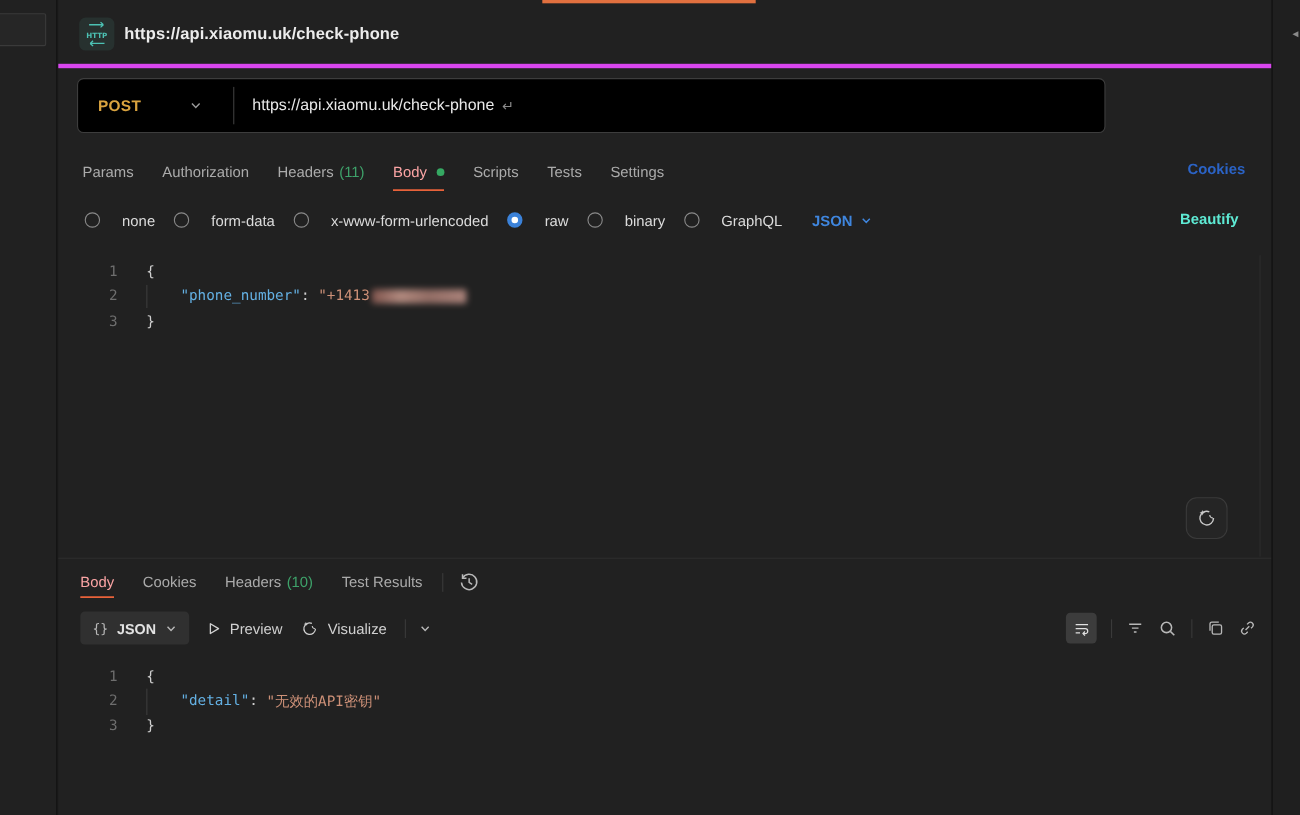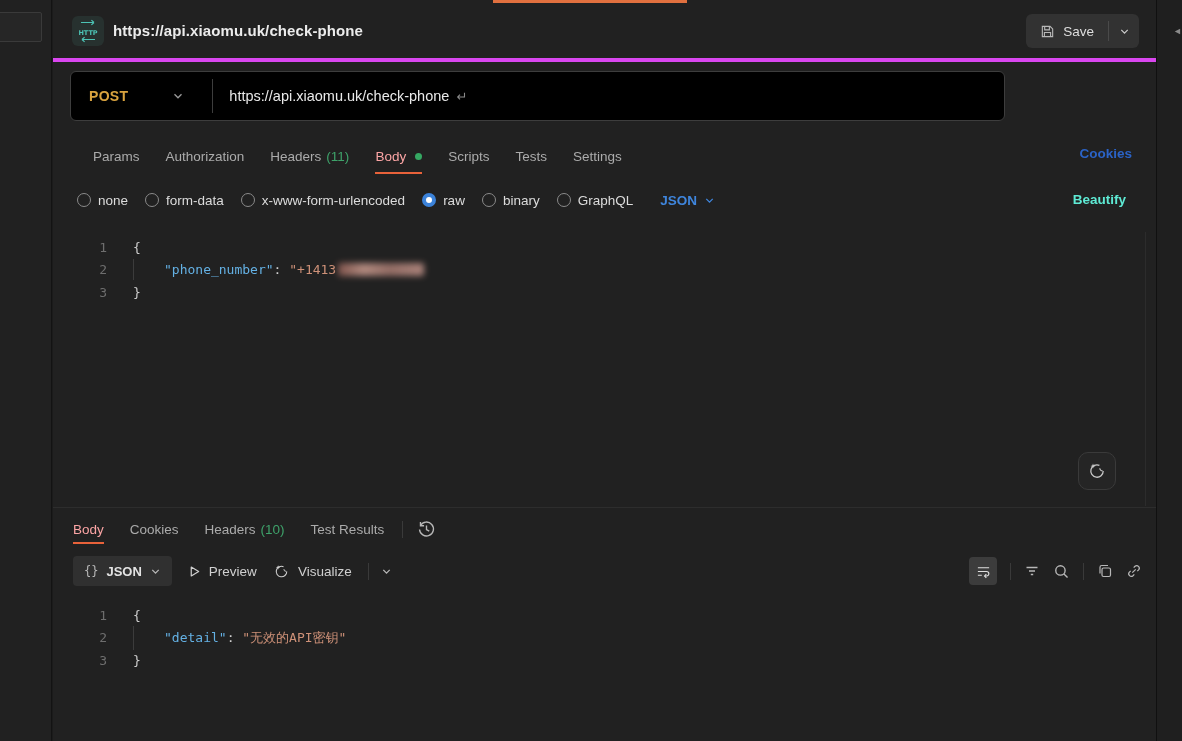--- a/index.html
+++ b/index.html
@@ -38,30 +38,30 @@
   .method-chev { margin-left:44px; color:#9a9a9a; display:flex; }
   .url-div { width:1px; height:34px; background:#3d3d3d; margin-left:28px; }
   .url-text { margin-left:16px; font-size:14.5px; color:#e9e9e9; }
   .enter-hint { color:#8a8a8a; font-size:13px; margin-left:7px; }
   .send-btn { position:absolute; left:962px; top:71px; width:125px; height:50px; background:#0d6bd0; border-radius:6px; display:flex; overflow:hidden; }
   .send-main { width:87px; display:flex; align-items:center; justify-content:center; color:#fff; font-size:15px; font-weight:700; }
   .send-sep { width:1px; height:34px; background:rgba(255,255,255,.3); align-self:center; }
   .send-chev { flex:1; display:flex; align-items:center; justify-content:center; color:#fff; }
 
   
-  .tabs-row { position:absolute; left:0; top:138px; width:100%; height:36px; display:flex; align-items:stretch; padding-left:40px; gap:26px; }
+  .tabs-row { position:absolute; left:0; top:138px; width:100%; height:36px; display:flex; align-items:stretch; padding-left:22px; gap:26px; }
   .tab { display:flex; align-items:center; font-size:13.5px; color:#ababab; gap:5px; }
   .tab .count { color:#3ea26a; }
   .tab.active { color:#fca5a5; font-weight:400; box-shadow:inset 0 -2px 0 #e8623a; }
   .green-dot { width:7px; height:7px; border-radius:50%; background:#35a862; margin-left:4px; }
   .cookies-link { position:absolute; right:24px; top:146px; color:#2b63c6; font-size:13.5px; font-weight:700; }
 
   
   .radio-row { position:absolute; left:0; top:186px; width:100%; height:28px; display:flex; align-items:center; padding-left:24px; gap:17px; }
-  .radio-item { display:flex; align-items:center; gap:7px;text-align:right; }
+  .radio-item { display:flex; align-items:center; gap:20px;text-align:right; }
   .radio-circle { width:14px; height:14px; border-radius:50%; border:1.5px solid #8a8a8a; background:transparent; }
   .radio-item.selected .radio-circle { border:4px solid #3b82d9; background:#ffffff; }
   .radio-label { font-size:13.5px; color:#dcdcdc; }
   .lang-select { display:flex; align-items:center; gap:7px; margin-left:10px; color:#3f86de; font-size:13.5px; font-weight:700; }
   .beautify-link { position:absolute; right:30px; top:192px; color:#5eead4; font-size:13.5px; font-weight:700; }
 
   
   .editor { position:absolute; left:0; width:1093px; background:#1f1f1f00; }
   #req-editor { top:232px; height:274px; border-right:1px solid #2c2c2c; }
   #resp-editor { top:596px; height:145px; }
@@ -113,37 +113,20 @@
 
   <div id="header">
     <div class="http-badge">
       <svg width="22" height="26" viewBox="0 0 22 26">
         <path d="M4 4.5h13m0 0l-2.6-2.4M17 4.5l-2.6 2.4" stroke="#4cc2b4" stroke-width="1.2" fill="none"></path>
         <text x="11" y="16.5" font-size="6.5" fill="#4cc2b4" text-anchor="middle" font-weight="bold" font-family="DejaVu Sans, sans-serif">HTTP</text>
         <path d="M18 21.5H5m0 0l2.6-2.4M5 21.5l2.6 2.4" stroke="#4cc2b4" stroke-width="1.2" fill="none"></path>
       </svg>
     </div>
     <div class="req-title">https://api.xiaomu.uk/check-phone</div>
-    <div class="save-btn">
-      <div class="save-main">
-        <span class="icon">
-          <svg width="15" height="15" viewBox="0 0 16 16">
-              <path d="M2.5 2.5h8.2l2.8 2.8v8.2h-11z" fill="none" stroke="currentColor" stroke-width="1.2"></path>
-              <path d="M5 2.8v3.4h5V2.8M4.7 13.2V9h6.6v4.2" fill="none" stroke="currentColor" stroke-width="1.2"></path>
-            </svg>
-        </span>
-        <span>Save</span>
-      </div>
-      <div class="save-sep"></div>
-      <div class="save-chev">
-        <svg width="11" height="11" viewBox="0 0 12 12">
-            <path d="M2.5 4.2l3.5 3.6 3.5-3.6" fill="none" stroke="currentColor" stroke-width="1.4"></path>
-          </svg>
-      </div>
-    </div>
   </div>
 
   <div class="url-box">
     <span class="method">POST</span>
     <span class="method-chev">
       <svg width="12" height="12" viewBox="0 0 12 12">
           <path d="M2.5 4.2l3.5 3.6 3.5-3.6" fill="none" stroke="currentColor" stroke-width="1.3"></path>
         </svg>
     </span>
     <span class="url-div"></span>

